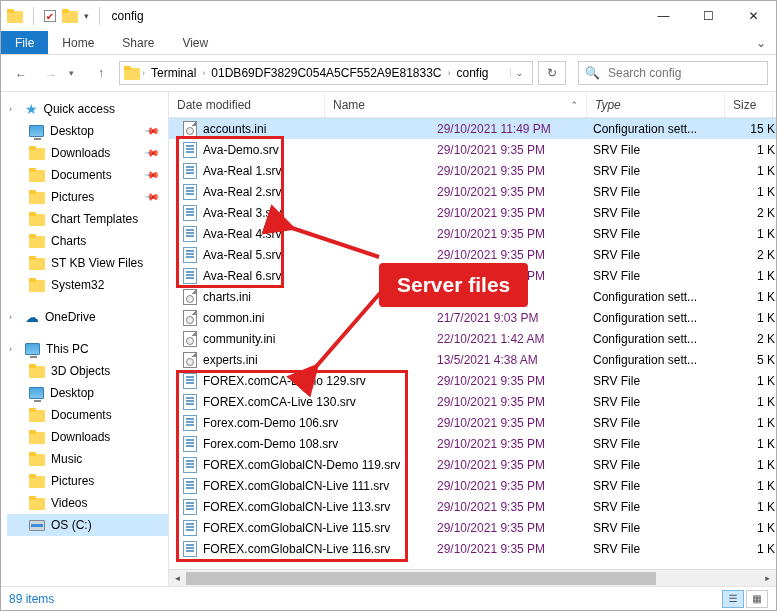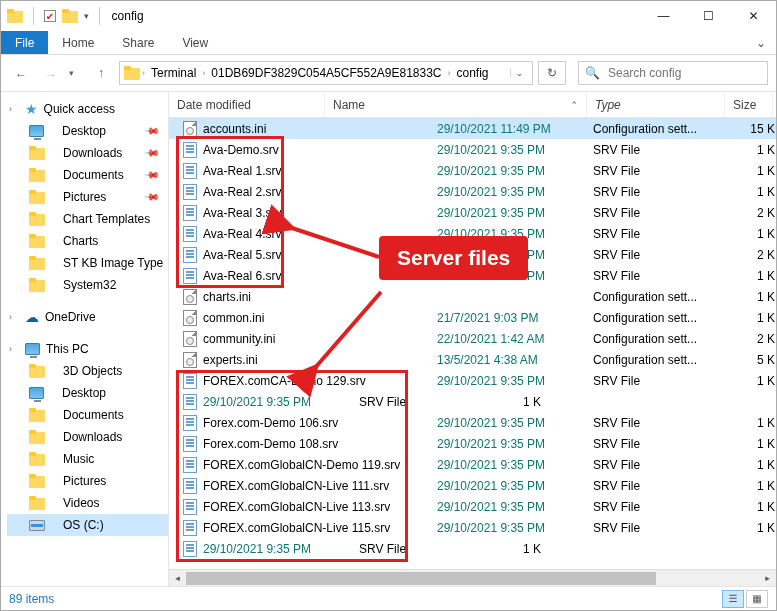--- a/index.html
+++ b/index.html
@@ -42,21 +42,21 @@
   .refresh { width:28px; height:24px; border:1px solid #ccc; display:flex; align-items:center; justify-content:center; margin-left:-1px; color:#555; }
   .searchbox { width:190px; height:24px; border:1px solid #ccc; display:flex; align-items:center; padding:0 6px; gap:6px; color:#888; margin-left:6px; }
   .searchbox input { border:none; outline:none; flex:1; color:#888; font-size:12px; }
 
   
   .body { flex:1; display:flex; min-height:0; border-top:1px solid #e5e5e5; position:relative; }
   .navpane { width:168px; overflow-y:auto; padding:6px 0 0 6px; border-right:1px solid #e5e5e5; }
   .navpane .group { margin-bottom:10px; }
   .navpane .groupline { display:flex; align-items:center; gap:6px; height:22px; padding-left:2px; }
   .navpane .toggle { width:10px; color:#666; font-size:9px; }
-  .navpane .item { display:flex; align-items:center; gap:18px; height:22px; padding-left:22px; color:#000; position:relative; }
+  .navpane .item { display:flex; align-items:center; gap:6px; height:22px; padding-left:22px; color:#000; position:relative; }
   .navpane .item.sel { background:#cce8ff; }
   .navpane .pin { position:absolute; right:10px; color:#7a7a7a; font-size:10px; transform:rotate(45deg); }
   .star { color:#3aa0e0; font-size:14px; }
   .monitor-icon { width:15px; height:12px; border:1px solid #3a7db3; background:linear-gradient(#4aa7e0,#7fc5ef); position:relative; border-radius:1px; }
   .monitor-icon::after { content:""; position:absolute; left:4px; top:12px; width:7px; height:2px; background:#888; }
   .cloud-icon { color:#0a64a4; font-size:14px; }
   .disk-icon { width:16px; height:11px; background:#cfd6db; border:1px solid #7d8a94; border-radius:1px; position:relative; }
   .disk-icon::after { content:""; position:absolute; left:1px; top:3px; right:1px; height:3px; background:#3a8fdf; }
 
   .listpane { flex:1; display:flex; flex-direction:column; min-width:0; overflow:hidden; }
@@ -66,21 +66,21 @@
   .col-name { width:262px; }
   .col-date { width:156px; }
   .col-type { width:138px;font-style:italic; }
   .col-size { width:48px; }
 
   .filelist { flex:1; overflow:hidden; }
   .row { height:21px; display:flex; align-items:center; padding-left:12px; position:relative; }
   .row.sel { background:#cce8ff; }
   .row .ic { width:18px; display:flex; align-items:center; justify-content:center; margin-right:4px; }
   .row .c-name { width:234px; overflow:hidden; white-space:nowrap; text-overflow:ellipsis; }
-  .row .c-date { width:156px; color:#0f766e; }
+  .row .c-date { width:156px; color:#701a75; }
   .row .c-type { width:138px; color:#000; overflow:hidden; white-space:nowrap; text-overflow:ellipsis; }
   .row .c-size { width:44px; color:#000; text-align:right; }
 
   .status { height:24px; border-top:1px solid #e5e5e5; display:flex; align-items:center; padding:8px 8px; color:#1979ca; gap:6px; }
   .status .viewbtns { margin-left:auto; display:flex; gap:2px; }
   .status .viewbtns div { width:22px; height:18px; border:1px solid #ccc; display:flex; align-items:center; justify-content:center; color:#555; font-size:10px; }
   .status .viewbtns .active { background:#cce8ff; border-color:#7ab8e6; }
 
   
   .annot { position:absolute; pointer-events:none; z-index:50; }
@@ -182,21 +182,21 @@
             <div class="item">
               <span class="folder-icon"></span>
               <span>Chart Templates</span>
             </div>
             <div class="item">
               <span class="folder-icon"></span>
               <span>Charts</span>
             </div>
             <div class="item">
               <span class="folder-icon"></span>
-              <span>ST KB Image Type</span>
+              <span>ST KB View Files</span>
             </div>
             <div class="item">
               <span class="folder-icon"></span>
               <span>System32</span>
             </div>
           </div>
       </div>
       <div class="group">
         <div class="groupline">
           <span class="toggle">›</span>
@@ -382,20 +382,21 @@
             </span>
             <span class="c-name">FOREX.comCA-Demo 129.srv</span>
             <span class="c-date">29/10/2021 9:35 PM</span>
             <span class="c-type">SRV File</span>
             <span class="c-size">1 K</span>
           </div>
           <div class="row">
             <span class="ic">
               <span class="srv-icon"></span>
             </span>
+            <span class="c-name">FOREX.comCA-Live 130.srv</span>
             <span class="c-date">29/10/2021 9:35 PM</span>
             <span class="c-type">SRV File</span>
             <span class="c-size">1 K</span>
           </div>
           <div class="row">
             <span class="ic">
               <span class="srv-icon"></span>
             </span>
             <span class="c-name">Forex.com-Demo 106.srv</span>
             <span class="c-date">29/10/2021 9:35 PM</span>
@@ -444,38 +445,39 @@
             </span>
             <span class="c-name">FOREX.comGlobalCN-Live 115.srv</span>
             <span class="c-date">29/10/2021 9:35 PM</span>
             <span class="c-type">SRV File</span>
             <span class="c-size">1 K</span>
           </div>
           <div class="row">
             <span class="ic">
               <span class="srv-icon"></span>
             </span>
+            <span class="c-name">FOREX.comGlobalCN-Live 116.srv</span>
             <span class="c-date">29/10/2021 9:35 PM</span>
             <span class="c-type">SRV File</span>
             <span class="c-size">1 K</span>
           </div>
         </div>
       <div class="hscroll">
         <div class="btn">◂</div>
         <div class="track">
             <div class="thumb"></div>
           </div>
         <div class="btn">▸</div>
       </div>
     </div>
 
     <div class="annot" style="left:0; top:0; width:100%; height:100%;">
       <div class="redbox" style="left:175px; top:44px; width:108px; height:152px;"></div>
       <div class="redbox" style="left:175px; top:278px; width:232px; height:192px;"></div>
-      <div class="label" style="left:378px; top:144px;">Server files</div>
+      <div class="label" style="left:378px; top:171px;">Server files</div>
       <svg class="arrow-svg" style="left:283px; top:130px; width:100px; height:40px;">
         <defs>
             <marker id="ah1" markerWidth="8" markerHeight="8" refX="2" refY="4" orient="auto">
               <path d="M8,0 L0,4 L8,8 Z" fill="#e02020"></path>
             </marker>
           </defs>
         <line x1="95" y1="35" x2="5" y2="5" stroke="#e02020" stroke-width="4" marker-end="url(#ah1)"></line>
       </svg>
       <svg class="arrow-svg" style="left:305px; top:195px; width:80px; height:90px;">
         <defs>

